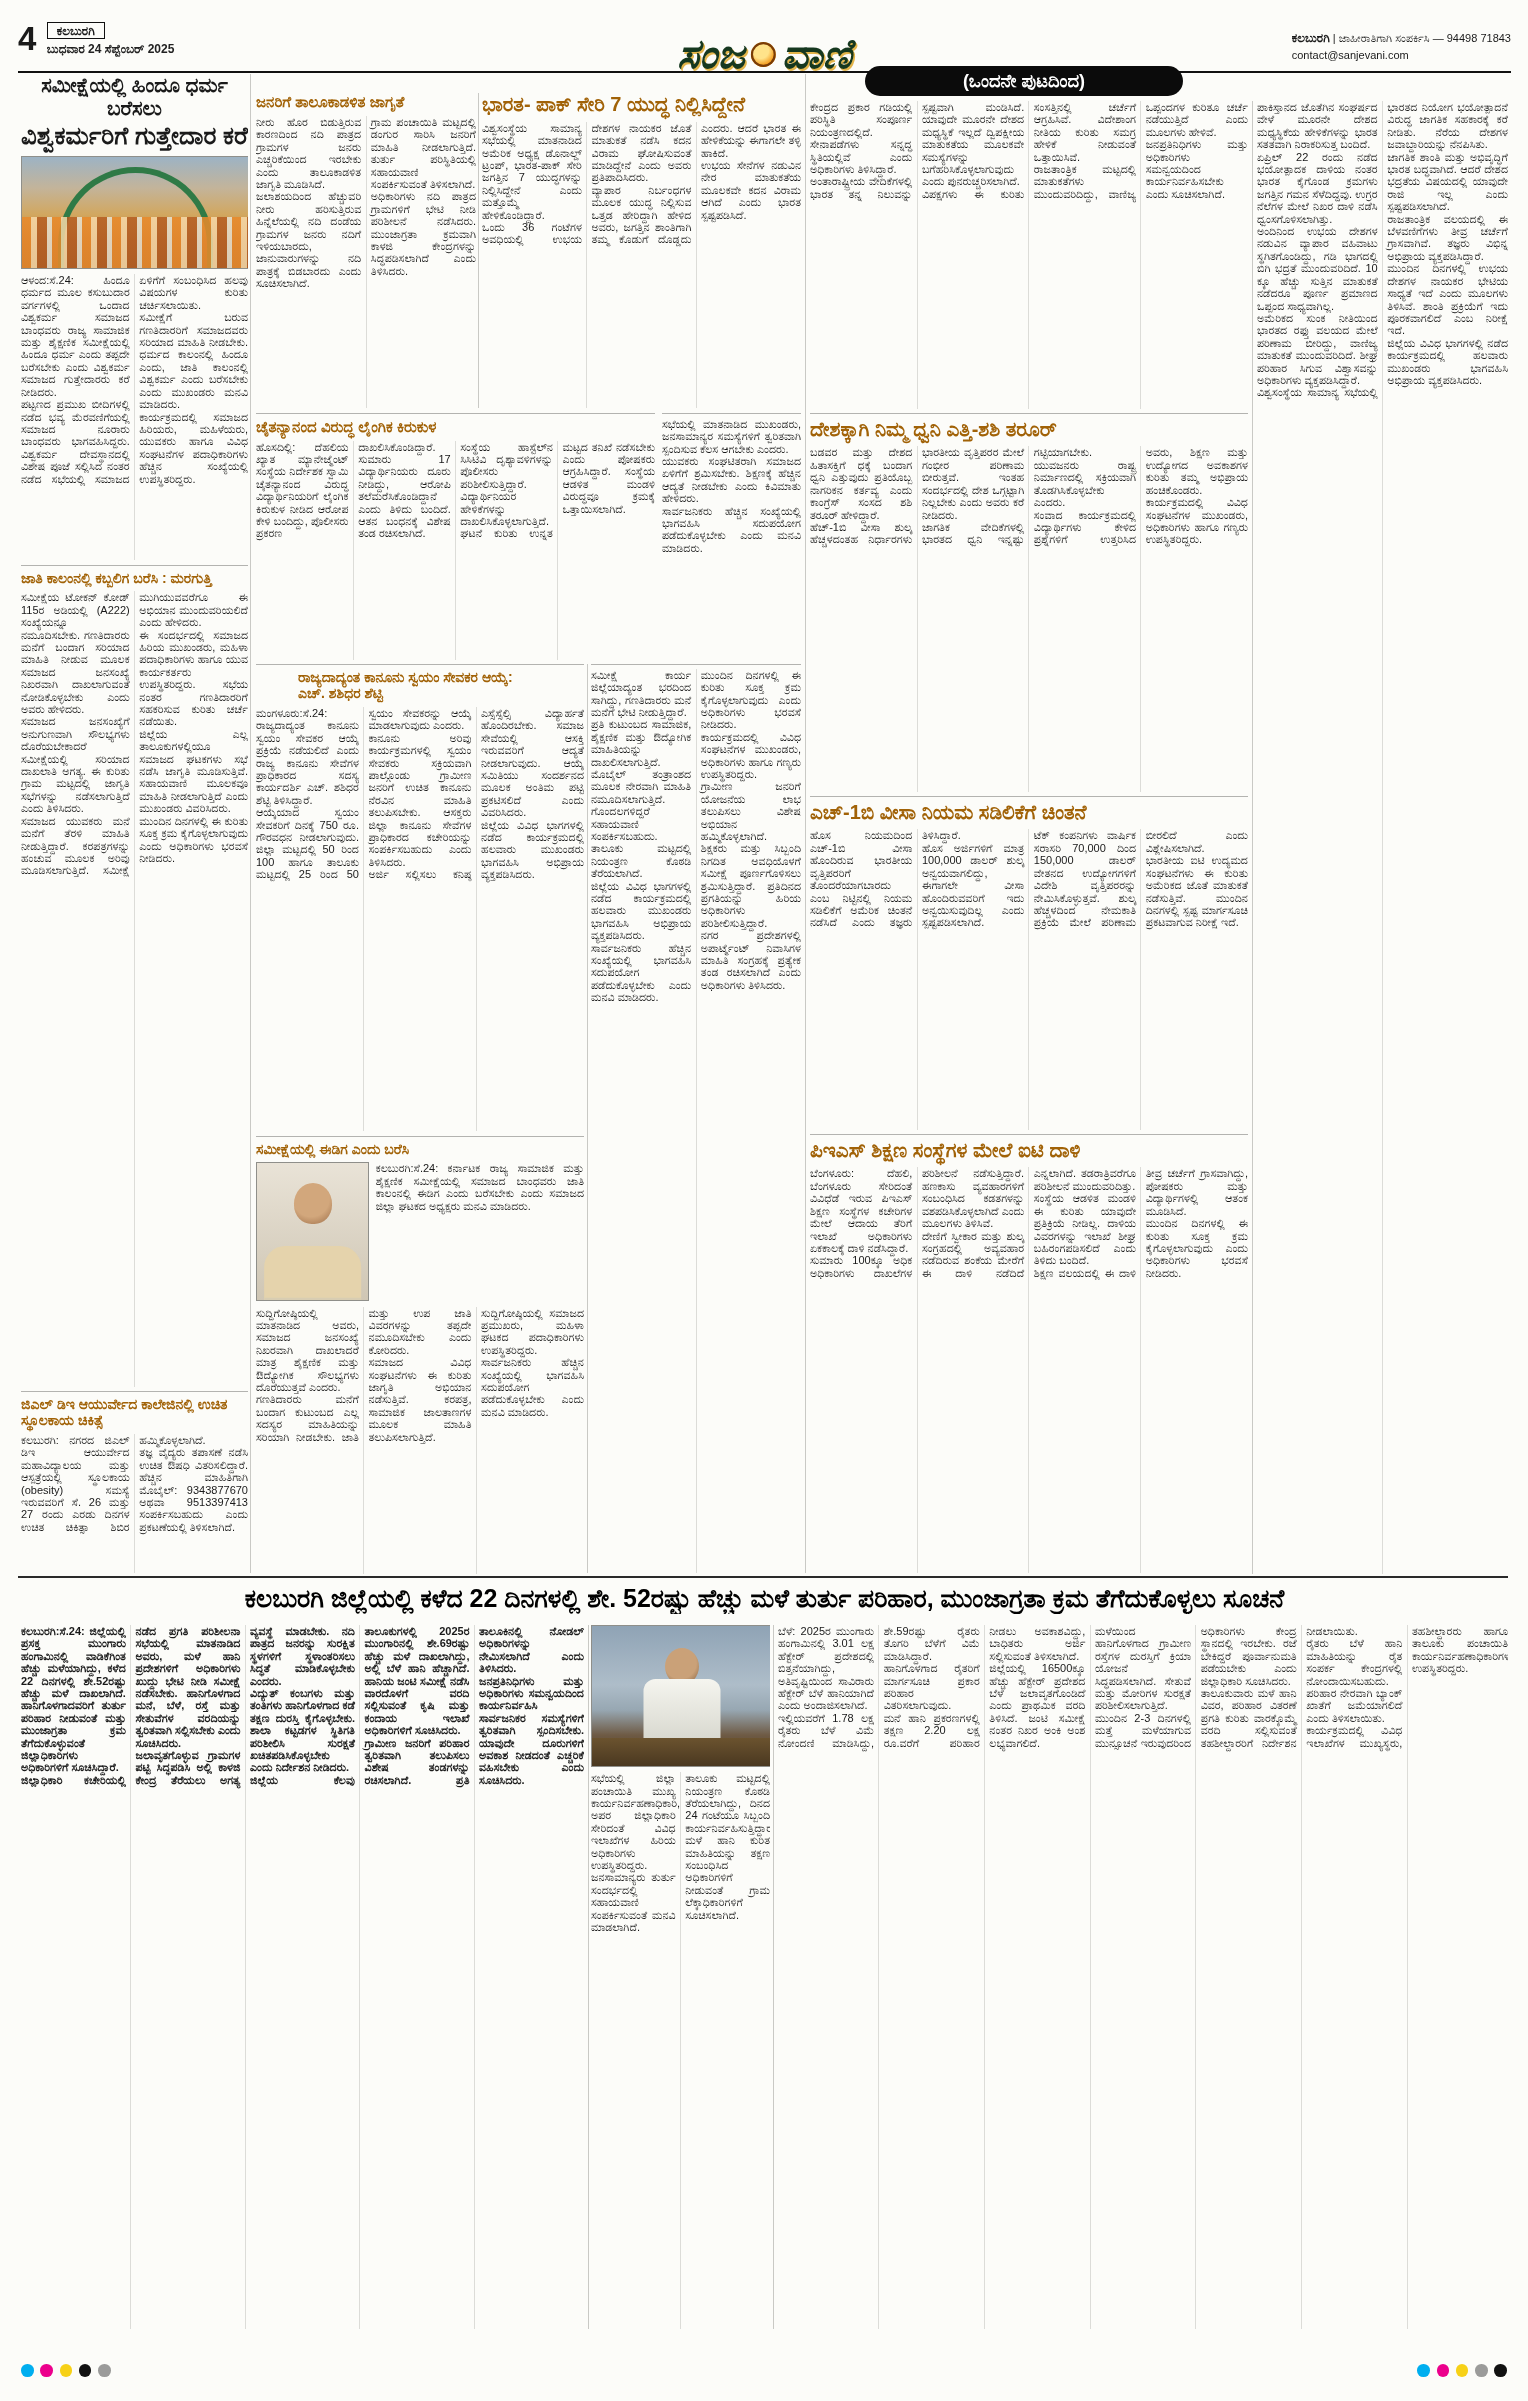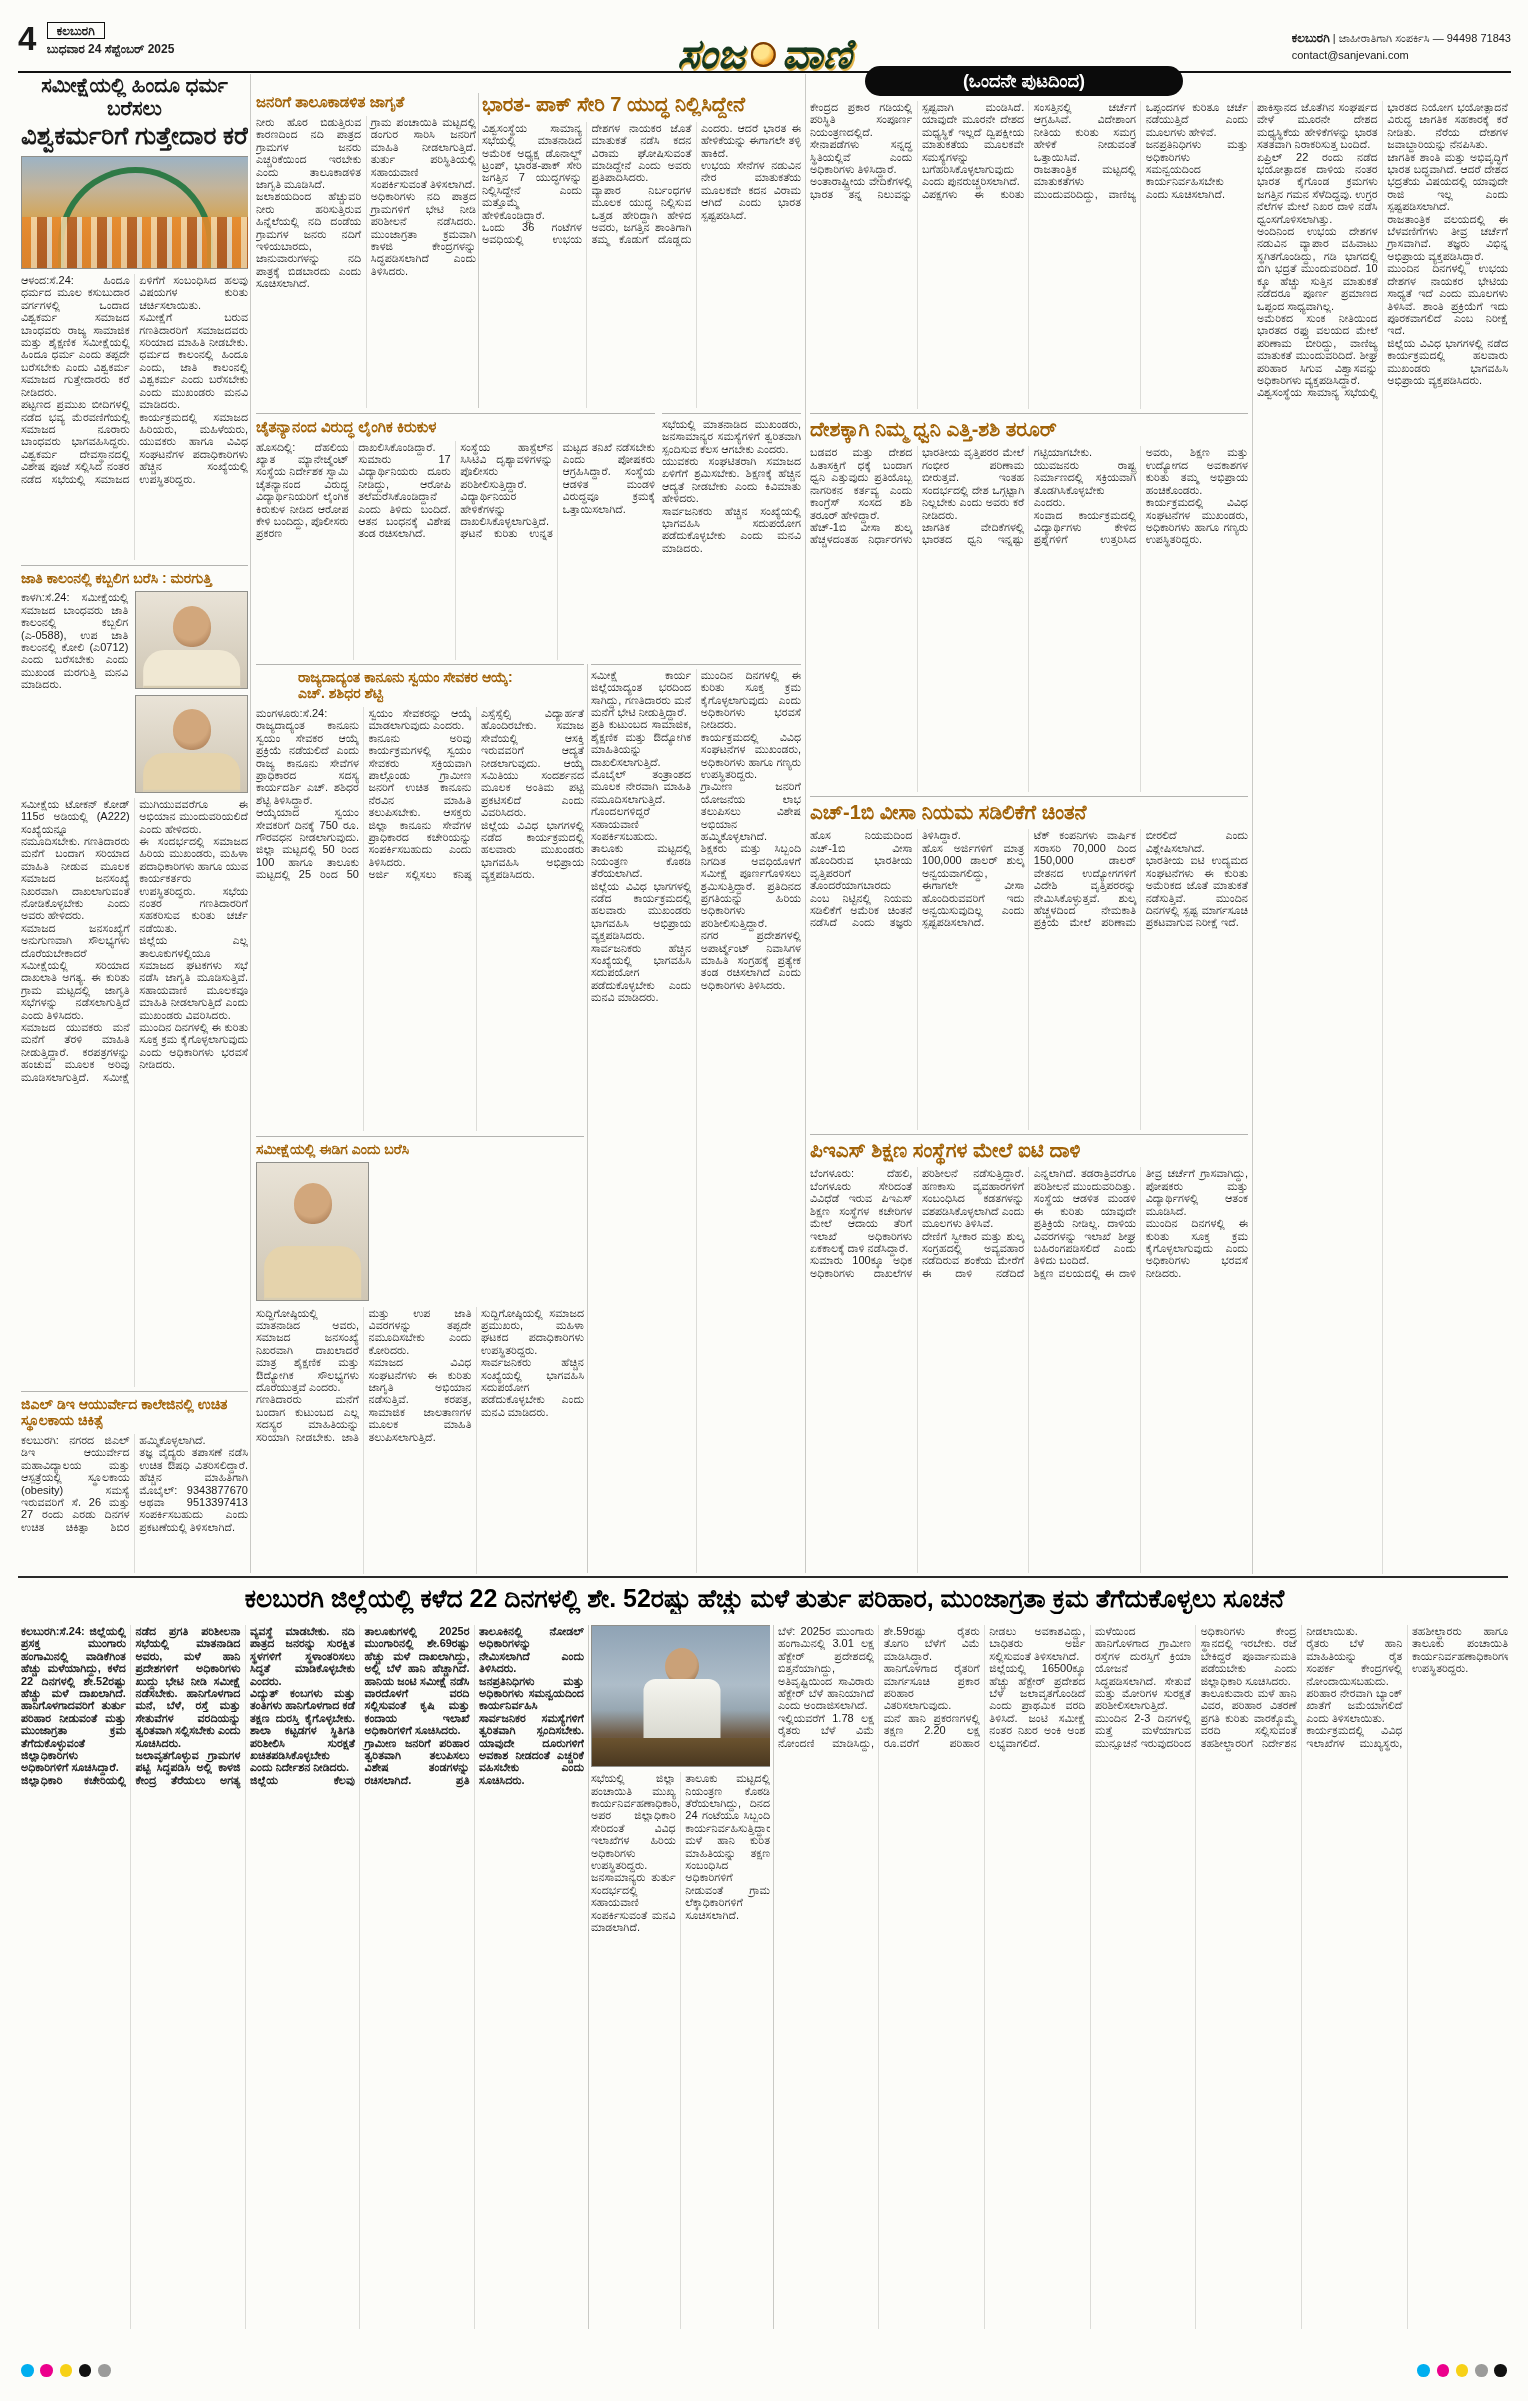--- a/index.html
+++ b/index.html
@@ -111,27 +111,20 @@
     <div class="blk-body cols2" style="margin-top:5.2px;">
       <p class="bt">ಆಳಂದ:ಸೆ.24: ಹಿಂದೂ ಧರ್ಮದ ಮೂಲ ಕಸುಬುದಾರ ವರ್ಗಗಳಲ್ಲಿ ಒಂದಾದ ವಿಶ್ವಕರ್ಮ ಸಮಾಜದ ಬಾಂಧವರು ರಾಜ್ಯ ಸಾಮಾಜಿಕ ಮತ್ತು ಶೈಕ್ಷಣಿಕ ಸಮೀಕ್ಷೆಯಲ್ಲಿ ಹಿಂದೂ ಧರ್ಮ ಎಂದು ತಪ್ಪದೇ ಬರೆಸಬೇಕು ಎಂದು ವಿಶ್ವಕರ್ಮ ಸಮಾಜದ ಗುತ್ತೇದಾರರು ಕರೆ ನೀಡಿದರು.
 ಪಟ್ಟಣದ ಪ್ರಮುಖ ಬೀದಿಗಳಲ್ಲಿ ನಡೆದ ಭವ್ಯ ಮೆರವಣಿಗೆಯಲ್ಲಿ ಸಮಾಜದ ನೂರಾರು ಬಾಂಧವರು ಭಾಗವಹಿಸಿದ್ದರು. ವಿಶ್ವಕರ್ಮ ದೇವಸ್ಥಾನದಲ್ಲಿ ವಿಶೇಷ ಪೂಜೆ ಸಲ್ಲಿಸಿದ ನಂತರ ನಡೆದ ಸಭೆಯಲ್ಲಿ ಸಮಾಜದ ಏಳಿಗೆಗೆ ಸಂಬಂಧಿಸಿದ ಹಲವು ವಿಷಯಗಳ ಕುರಿತು ಚರ್ಚಿಸಲಾಯಿತು.
 ಸಮೀಕ್ಷೆಗೆ ಬರುವ ಗಣತಿದಾರರಿಗೆ ಸಮಾಜದವರು ಸರಿಯಾದ ಮಾಹಿತಿ ನೀಡಬೇಕು. ಧರ್ಮದ ಕಾಲಂನಲ್ಲಿ ಹಿಂದೂ ಎಂದು, ಜಾತಿ ಕಾಲಂನಲ್ಲಿ ವಿಶ್ವಕರ್ಮ ಎಂದು ಬರೆಸಬೇಕು ಎಂದು ಮುಖಂಡರು ಮನವಿ ಮಾಡಿದರು.
 ಕಾರ್ಯಕ್ರಮದಲ್ಲಿ ಸಮಾಜದ ಹಿರಿಯರು, ಮಹಿಳೆಯರು, ಯುವಕರು ಹಾಗೂ ವಿವಿಧ ಸಂಘಟನೆಗಳ ಪದಾಧಿಕಾರಿಗಳು ಹೆಚ್ಚಿನ ಸಂಖ್ಯೆಯಲ್ಲಿ ಉಪಸ್ಥಿತರಿದ್ದರು.</p>
     </div>
   </section>
 
   <section class="blk rt" style="left:21px;top:565px;width:227px;height:822px;">
     <h2 class="hl h19">ಜಾತಿ ಕಾಲಂನಲ್ಲಿ ಕಬ್ಬಲಿಗ ಬರೆಸಿ : ಮರಗುತ್ತಿ</h2>
-    <div class="row">
-      <p class="bt" style="flex:1 1 auto;">ಕಾಳಗಿ:ಸೆ.24: ಸಮೀಕ್ಷೆಯಲ್ಲಿ ಸಮಾಜದ ಬಾಂಧವರು ಜಾತಿ ಕಾಲಂನಲ್ಲಿ ಕಬ್ಬಲಿಗ (ಎ-0588), ಉಪ ಜಾತಿ ಕಾಲಂನಲ್ಲಿ ಕೋಲಿ (ಎ0712) ಎಂದು ಬರೆಸಬೇಕು ಎಂದು ಮುಖಂಡ ಮರಗುತ್ತಿ ಮನವಿ ಮಾಡಿದರು.</p>
-      <div class="pcol">
-        <div class="photo portrait" style="width:111px;height:96px;"></div>
-        <div class="photo portrait alt" style="width:111px;height:96px;"></div>
-      </div>
-    </div>
     <div class="blk-body cols2">
       <p class="bt">ಸಮೀಕ್ಷೆಯ ಟೋಕನ್ ಕೋಡ್ 115ರ ಅಡಿಯಲ್ಲಿ (A222) ಸಂಖ್ಯೆಯನ್ನೂ ನಮೂದಿಸಬೇಕು. ಗಣತಿದಾರರು ಮನೆಗೆ ಬಂದಾಗ ಸರಿಯಾದ ಮಾಹಿತಿ ನೀಡುವ ಮೂಲಕ ಸಮಾಜದ ಜನಸಂಖ್ಯೆ ನಿಖರವಾಗಿ ದಾಖಲಾಗುವಂತೆ ನೋಡಿಕೊಳ್ಳಬೇಕು ಎಂದು ಅವರು ಹೇಳಿದರು.
 ಸಮಾಜದ ಜನಸಂಖ್ಯೆಗೆ ಅನುಗುಣವಾಗಿ ಸೌಲಭ್ಯಗಳು ದೊರೆಯಬೇಕಾದರೆ ಸಮೀಕ್ಷೆಯಲ್ಲಿ ಸರಿಯಾದ ದಾಖಲಾತಿ ಅಗತ್ಯ. ಈ ಕುರಿತು ಗ್ರಾಮ ಮಟ್ಟದಲ್ಲಿ ಜಾಗೃತಿ ಸಭೆಗಳನ್ನು ನಡೆಸಲಾಗುತ್ತಿದೆ ಎಂದು ತಿಳಿಸಿದರು.
 ಸಮಾಜದ ಯುವಕರು ಮನೆ ಮನೆಗೆ ತೆರಳಿ ಮಾಹಿತಿ ನೀಡುತ್ತಿದ್ದಾರೆ. ಕರಪತ್ರಗಳನ್ನು ಹಂಚುವ ಮೂಲಕ ಅರಿವು ಮೂಡಿಸಲಾಗುತ್ತಿದೆ. ಸಮೀಕ್ಷೆ ಮುಗಿಯುವವರೆಗೂ ಈ ಅಭಿಯಾನ ಮುಂದುವರಿಯಲಿದೆ ಎಂದು ಹೇಳಿದರು.
 ಈ ಸಂದರ್ಭದಲ್ಲಿ ಸಮಾಜದ ಹಿರಿಯ ಮುಖಂಡರು, ಮಹಿಳಾ ಪದಾಧಿಕಾರಿಗಳು ಹಾಗೂ ಯುವ ಕಾರ್ಯಕರ್ತರು ಉಪಸ್ಥಿತರಿದ್ದರು. ಸಭೆಯ ನಂತರ ಗಣತಿದಾರರಿಗೆ ಸಹಕರಿಸುವ ಕುರಿತು ಚರ್ಚೆ ನಡೆಯಿತು.
 ಜಿಲ್ಲೆಯ ಎಲ್ಲ ತಾಲೂಕುಗಳಲ್ಲಿಯೂ ಸಮಾಜದ ಘಟಕಗಳು ಸಭೆ ನಡೆಸಿ ಜಾಗೃತಿ ಮೂಡಿಸುತ್ತಿವೆ. ಸಹಾಯವಾಣಿ ಮೂಲಕವೂ ಮಾಹಿತಿ ನೀಡಲಾಗುತ್ತಿದೆ ಎಂದು ಮುಖಂಡರು ವಿವರಿಸಿದರು.
 ಮುಂದಿನ ದಿನಗಳಲ್ಲಿ ಈ ಕುರಿತು ಸೂಕ್ತ ಕ್ರಮ ಕೈಗೊಳ್ಳಲಾಗುವುದು ಎಂದು ಅಧಿಕಾರಿಗಳು ಭರವಸೆ ನೀಡಿದರು.</p>
     </div>
   </section>
 
@@ -204,20 +197,21 @@
 ಗ್ರಾಮೀಣ ಜನರಿಗೆ ಯೋಜನೆಯ ಲಾಭ ತಲುಪಿಸಲು ವಿಶೇಷ ಅಭಿಯಾನ ಹಮ್ಮಿಕೊಳ್ಳಲಾಗಿದೆ.
 ಶಿಕ್ಷಕರು ಮತ್ತು ಸಿಬ್ಬಂದಿ ನಿಗದಿತ ಅವಧಿಯೊಳಗೆ ಸಮೀಕ್ಷೆ ಪೂರ್ಣಗೊಳಿಸಲು ಶ್ರಮಿಸುತ್ತಿದ್ದಾರೆ. ಪ್ರತಿದಿನದ ಪ್ರಗತಿಯನ್ನು ಹಿರಿಯ ಅಧಿಕಾರಿಗಳು ಪರಿಶೀಲಿಸುತ್ತಿದ್ದಾರೆ.
 ನಗರ ಪ್ರದೇಶಗಳಲ್ಲಿ ಅಪಾರ್ಟ್ಮೆಂಟ್ ನಿವಾಸಿಗಳ ಮಾಹಿತಿ ಸಂಗ್ರಹಕ್ಕೆ ಪ್ರತ್ಯೇಕ ತಂಡ ರಚಿಸಲಾಗಿದೆ ಎಂದು ಅಧಿಕಾರಿಗಳು ತಿಳಿಸಿದರು.</p>
     </div>
   </section>
 
   <section class="blk rt" style="left:256px;top:1136px;width:328px;height:438px;">
     <h2 class="hl h19">ಸಮೀಕ್ಷೆಯಲ್ಲಿ ಈಡಿಗ ಎಂದು ಬರೆಸಿ</h2>
     <div class="row">
       <div class="photo portrait alt" style="width:111px;height:137px;"></div>
+      <p class="bt" style="flex:1 1 auto;">ಕಲಬುರಗಿ:ಸೆ.24: ಕರ್ನಾಟಕ ರಾಜ್ಯ ಸಾಮಾಜಿಕ ಮತ್ತು ಶೈಕ್ಷಣಿಕ ಸಮೀಕ್ಷೆಯಲ್ಲಿ ಸಮಾಜದ ಬಾಂಧವರು ಜಾತಿ ಕಾಲಂನಲ್ಲಿ ಈಡಿಗ ಎಂದು ಬರೆಸಬೇಕು ಎಂದು ಸಮಾಜದ ಜಿಲ್ಲಾ ಘಟಕದ ಅಧ್ಯಕ್ಷರು ಮನವಿ ಮಾಡಿದರು.</p>
     </div>
     <div class="blk-body cols3">
       <p class="bt">ಸುದ್ದಿಗೋಷ್ಠಿಯಲ್ಲಿ ಮಾತನಾಡಿದ ಅವರು, ಸಮಾಜದ ಜನಸಂಖ್ಯೆ ನಿಖರವಾಗಿ ದಾಖಲಾದರೆ ಮಾತ್ರ ಶೈಕ್ಷಣಿಕ ಮತ್ತು ಔದ್ಯೋಗಿಕ ಸೌಲಭ್ಯಗಳು ದೊರೆಯುತ್ತವೆ ಎಂದರು.
 ಗಣತಿದಾರರು ಮನೆಗೆ ಬಂದಾಗ ಕುಟುಂಬದ ಎಲ್ಲ ಸದಸ್ಯರ ಮಾಹಿತಿಯನ್ನು ಸರಿಯಾಗಿ ನೀಡಬೇಕು. ಜಾತಿ ಮತ್ತು ಉಪ ಜಾತಿ ವಿವರಗಳನ್ನು ತಪ್ಪದೇ ನಮೂದಿಸಬೇಕು ಎಂದು ಕೋರಿದರು.
 ಸಮಾಜದ ವಿವಿಧ ಸಂಘಟನೆಗಳು ಈ ಕುರಿತು ಜಾಗೃತಿ ಅಭಿಯಾನ ನಡೆಸುತ್ತಿವೆ. ಕರಪತ್ರ, ಸಾಮಾಜಿಕ ಜಾಲತಾಣಗಳ ಮೂಲಕ ಮಾಹಿತಿ ತಲುಪಿಸಲಾಗುತ್ತಿದೆ.
 ಸುದ್ದಿಗೋಷ್ಠಿಯಲ್ಲಿ ಸಮಾಜದ ಪ್ರಮುಖರು, ಮಹಿಳಾ ಘಟಕದ ಪದಾಧಿಕಾರಿಗಳು ಉಪಸ್ಥಿತರಿದ್ದರು.
 ಸಾರ್ವಜನಿಕರು ಹೆಚ್ಚಿನ ಸಂಖ್ಯೆಯಲ್ಲಿ ಭಾಗವಹಿಸಿ ಸದುಪಯೋಗ ಪಡೆದುಕೊಳ್ಳಬೇಕು ಎಂದು ಮನವಿ ಮಾಡಿದರು.</p>
     </div>
   </section>
 

